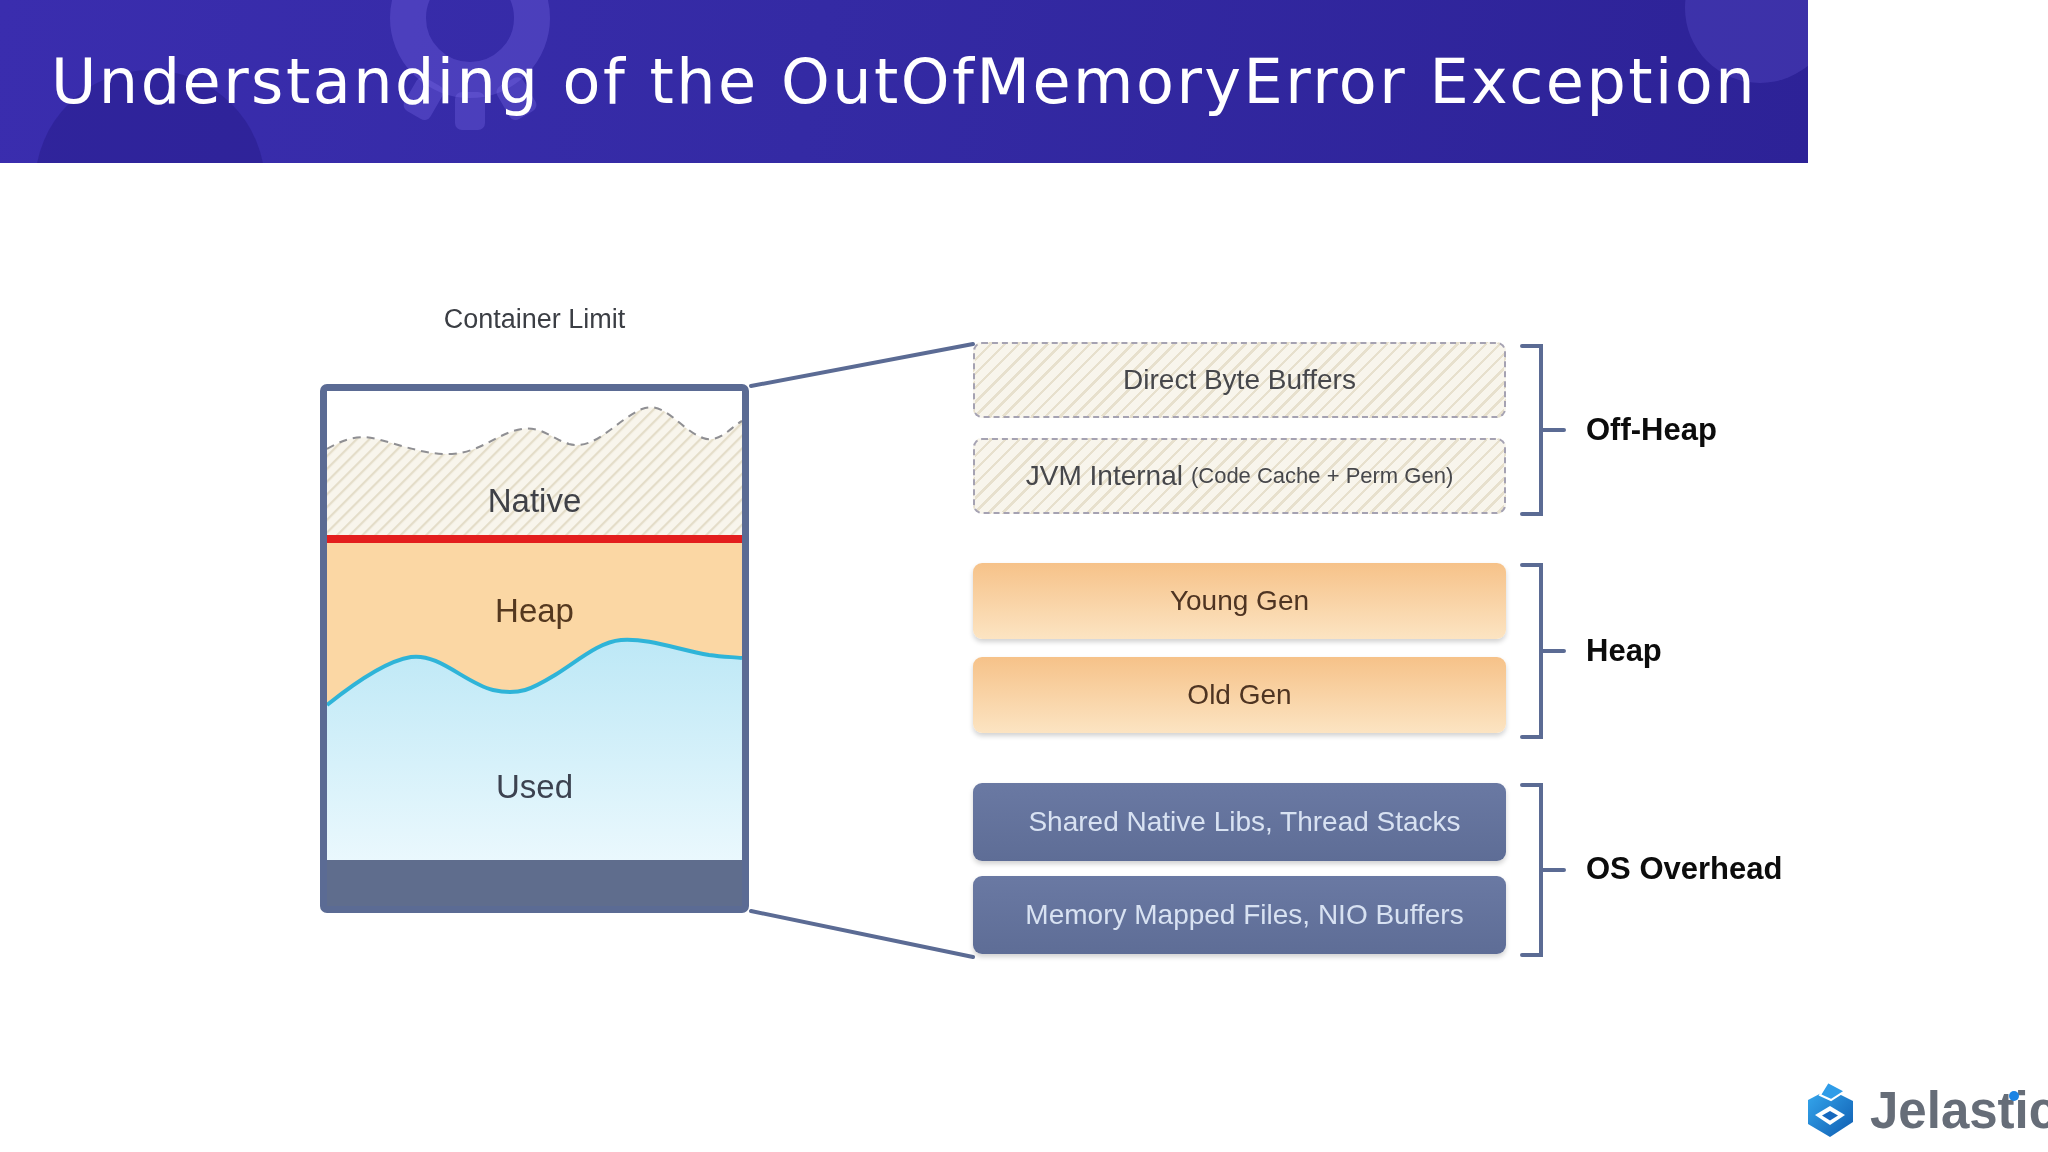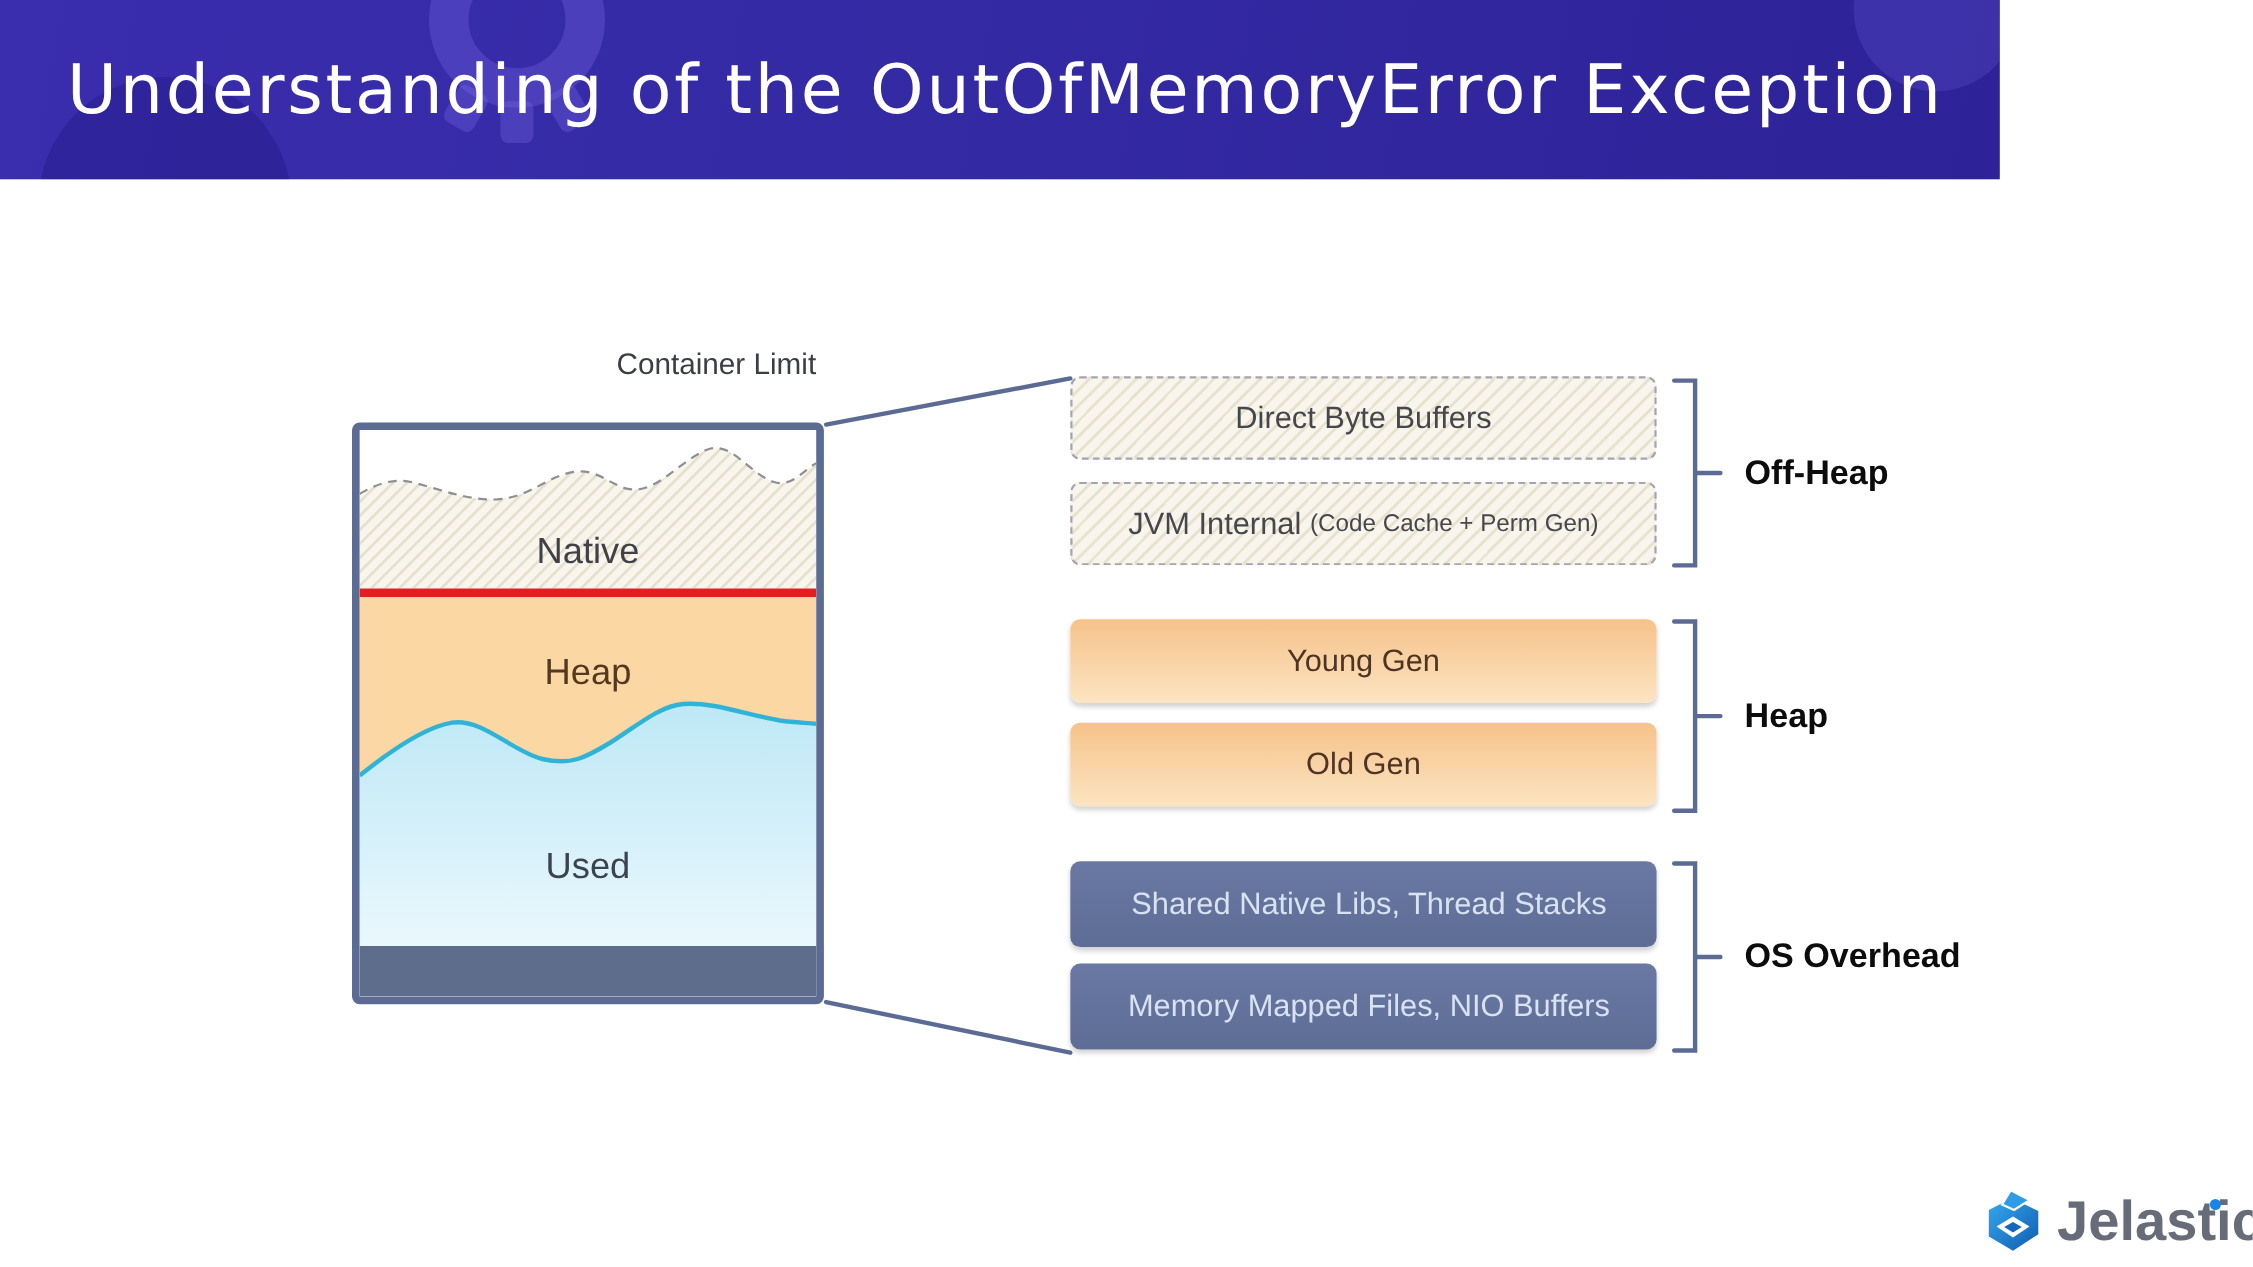--- a/index.html
+++ b/index.html
@@ -2,27 +2,27 @@
 <html><head>
 <meta charset="utf-8">
 <style>
   html,body{margin:0;padding:0;background:#ffffff;}
   .stage{position:relative;width:2048px;height:1152px;background:#ffffff;overflow:hidden;
          font-family:"Liberation Sans",sans-serif;}
 
   
   .header{position:absolute;left:0;top:0;width:1808px;height:163px;
           background:linear-gradient(100deg,#3a2dae 0%,#342aa4 45%,#2d2297 100%);
-          overflow:hidden;display:flex;align-items:center;justify-content:center;padding-left:10px;}
+          overflow:hidden;display:flex;align-items:center;justify-content:center;}
   .header-deco{position:absolute;inset:0;pointer-events:none;}
   .title{position:relative;color:#ffffff;font-family:"DejaVu Sans",sans-serif;
          font-weight:400;font-size:62px;letter-spacing:2.5px;white-space:nowrap;}
 
   
-  .container-limit{position:absolute;left:327px;top:316px;width:415px;text-align:right;
+  .container-limit{position:absolute;left:327px;top:304px;width:415px;text-align:center;
                    font-size:27px;color:#3b3e44;}
   .mem-container{position:absolute;left:320px;top:384px;width:429px;height:529px;
                  box-sizing:border-box;border:7px solid #5b6b94;border-radius:7px;
                  background:#ffffff;}
   .mem-container svg{position:absolute;inset:0;display:block;}
   .clabel{position:absolute;left:327px;width:415px;text-align:center;font-size:33px;}
   .lbl-native{top:482px;color:#3f4147;}
   .lbl-heap{top:592px;color:#54381f;}
   .lbl-used{top:768px;color:#3c4250;}
   .lbl-os{top:866px;color:#edf1f8;font-size:29px;}

